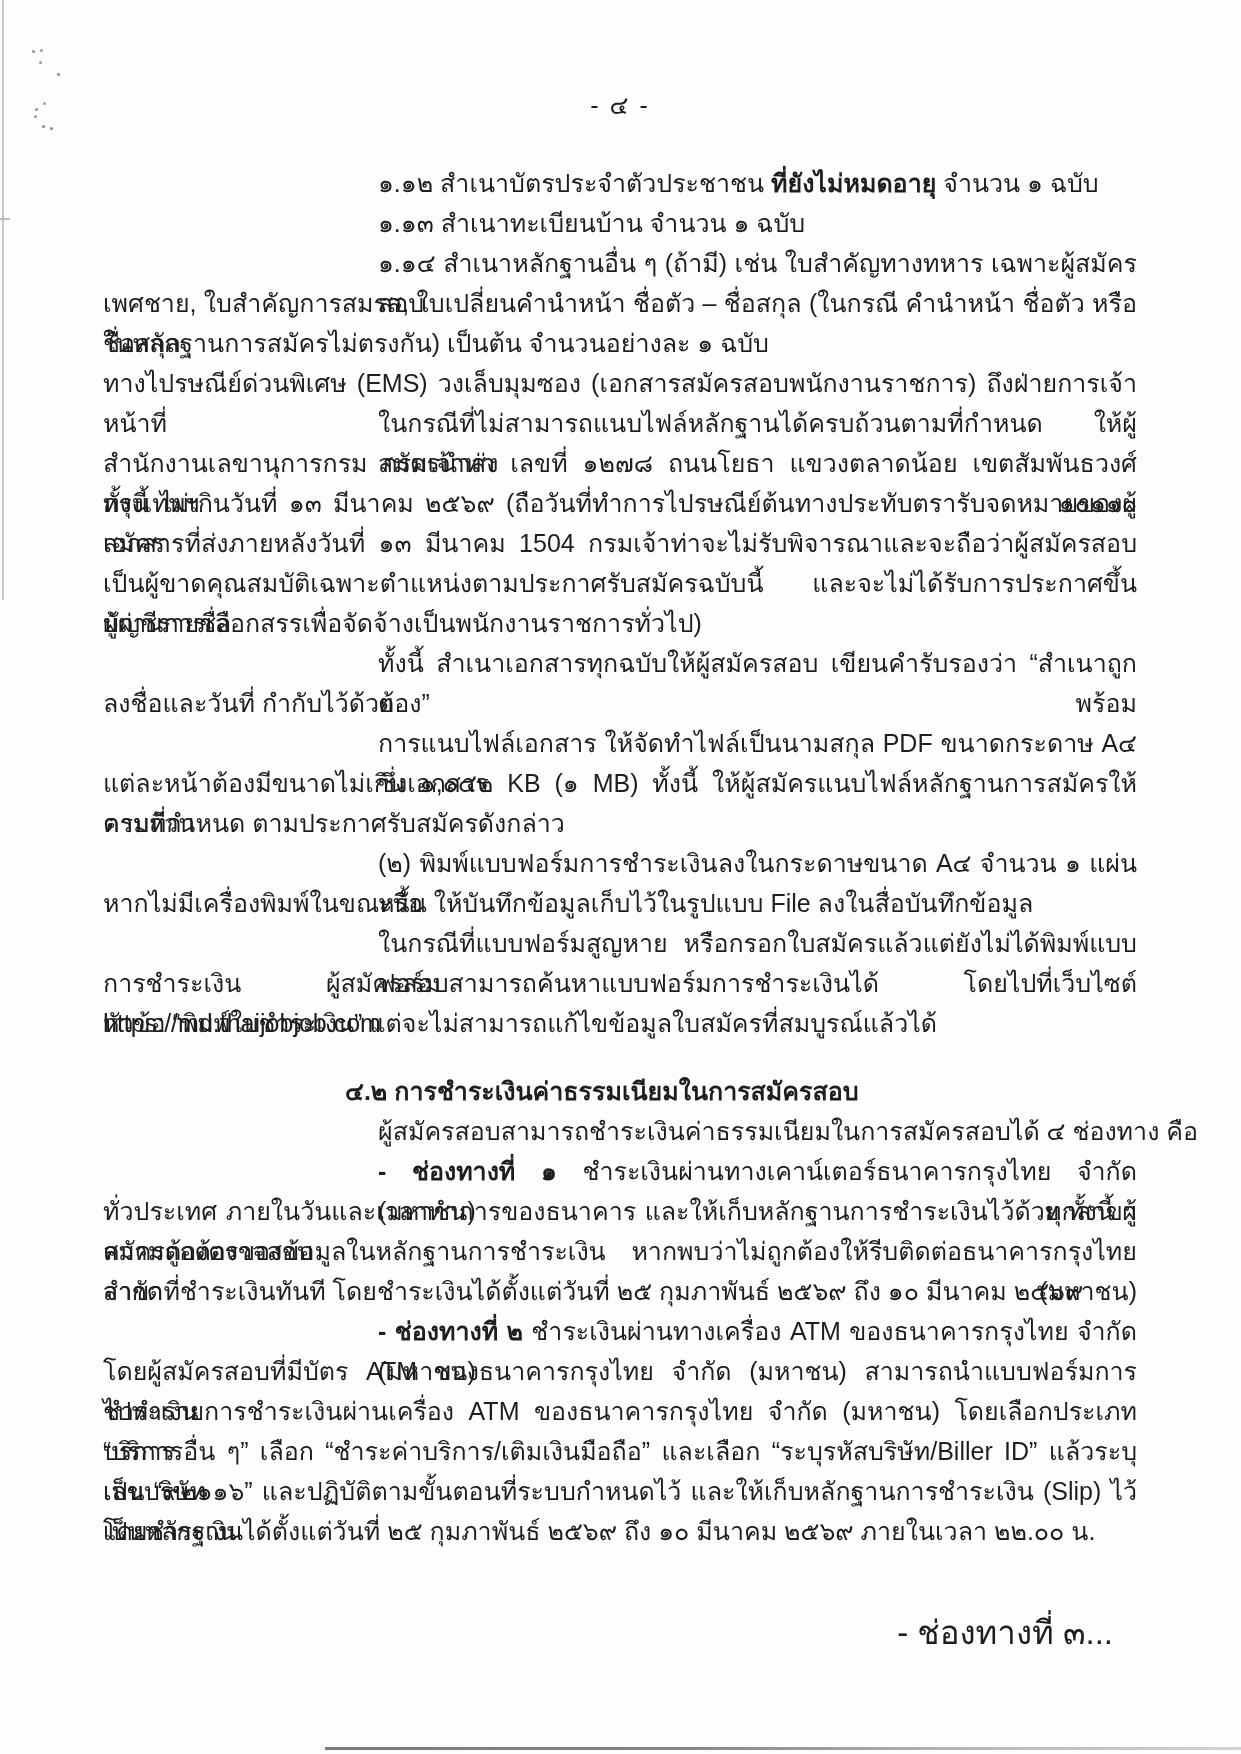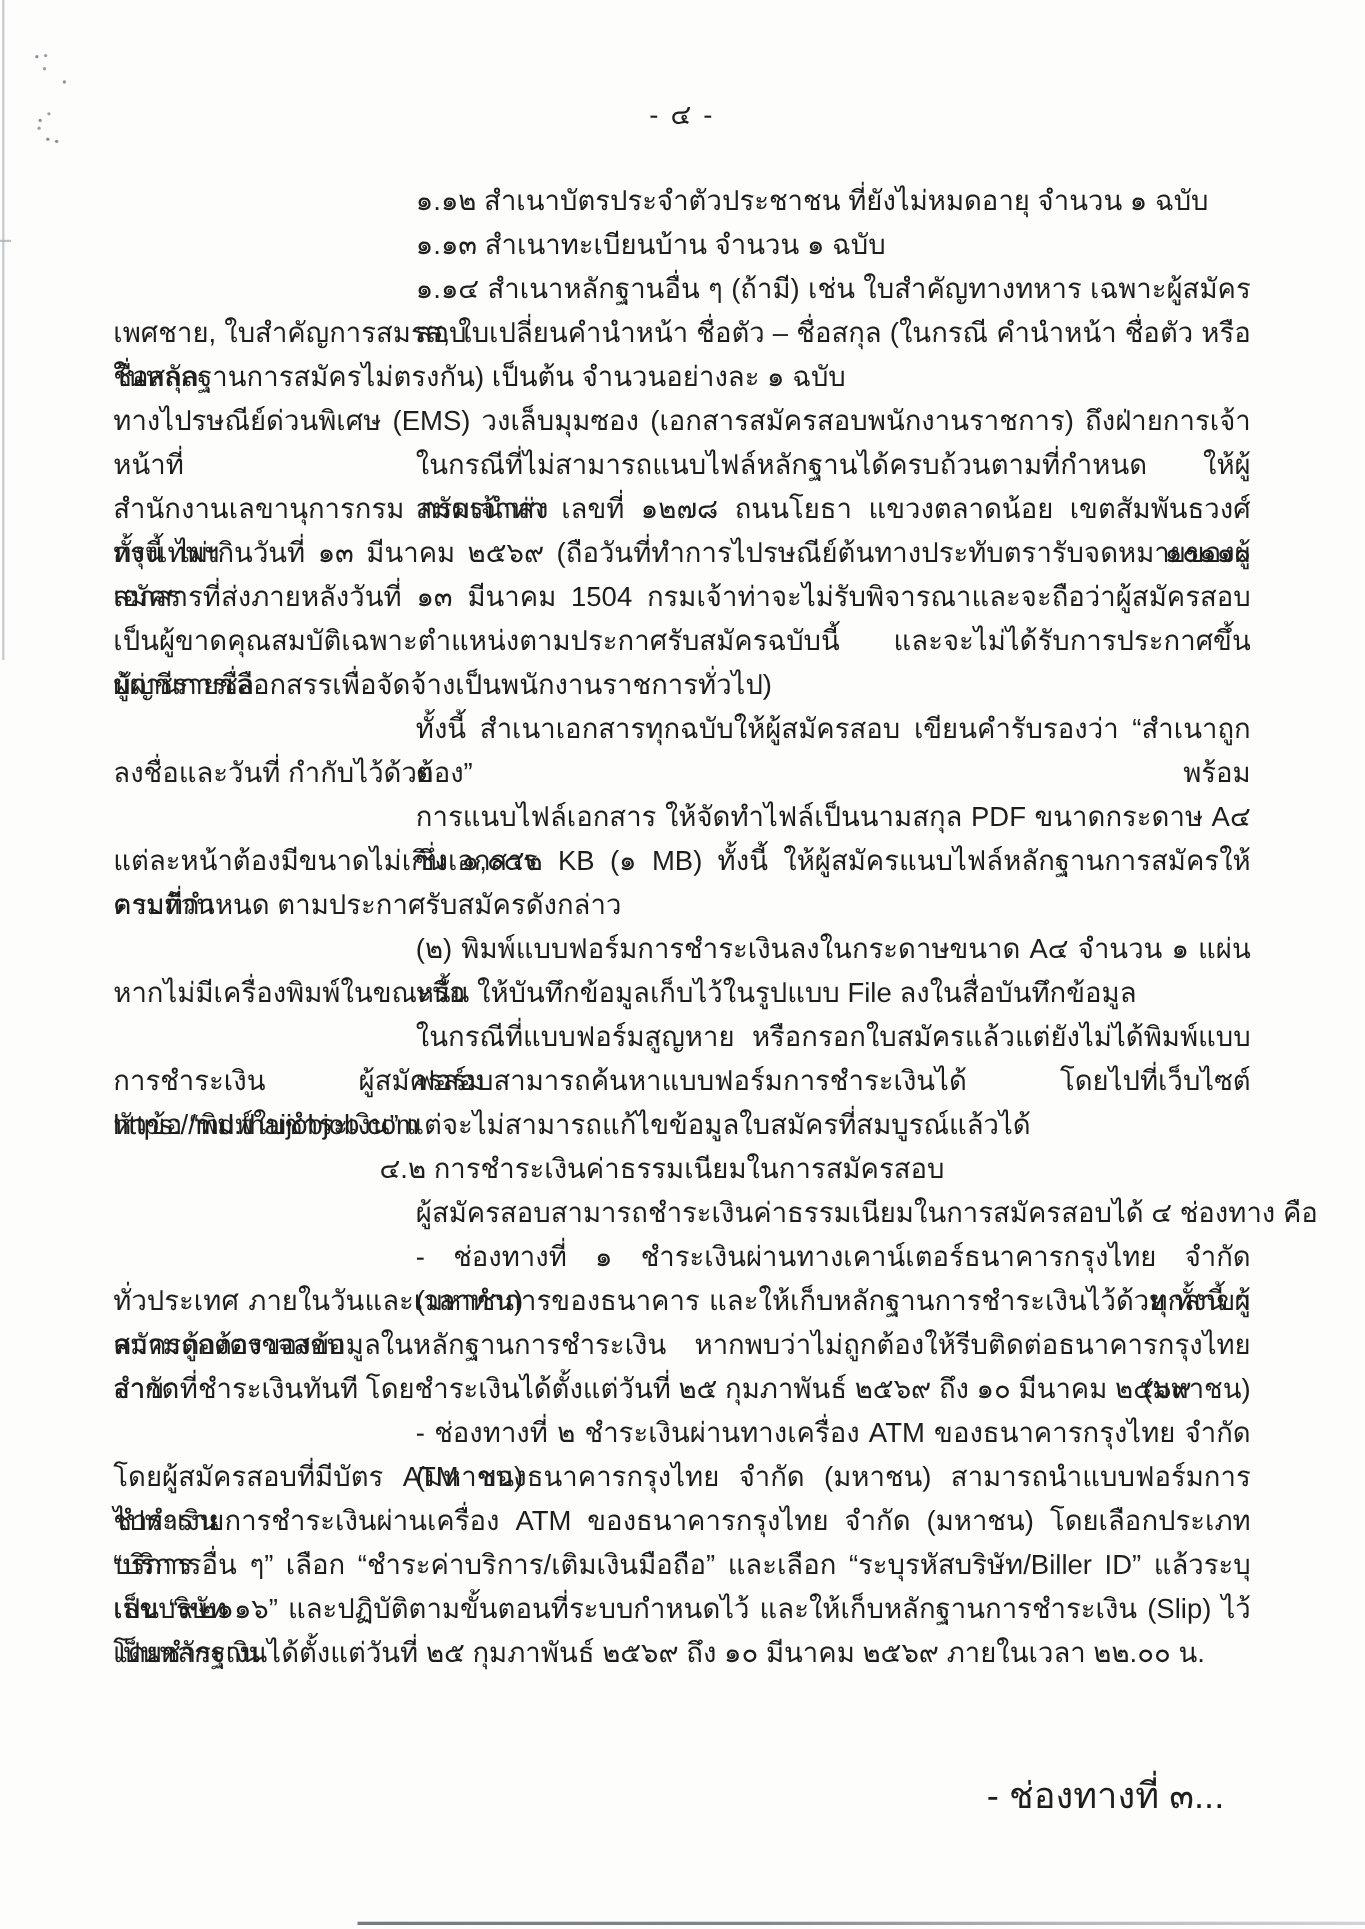--- a/index.html
+++ b/index.html
@@ -32,22 +32,22 @@
     line-height: 40px;
     white-space: nowrap;
   }
   .line.jf {
     white-space: normal;
     text-align: justify;
     text-align-last: justify;
     overflow: visible;
   }
   .ind-tab  { padding-left: 275px; }
-  .ind-head { padding-left: 242px; }
-  .bold { font-weight: 400; }
+  .ind-head { padding-left: 242px; margin-top: 28px; }
+  .bold { font-weight: 700; }
   .underline {
     text-decoration-thickness: 2px;
     text-underline-offset: 5px;
   }
   .continuation {
     position: absolute;
     top: 1616px;
     right: 128px;
     font-size: 33px;
     line-height: 34px;

